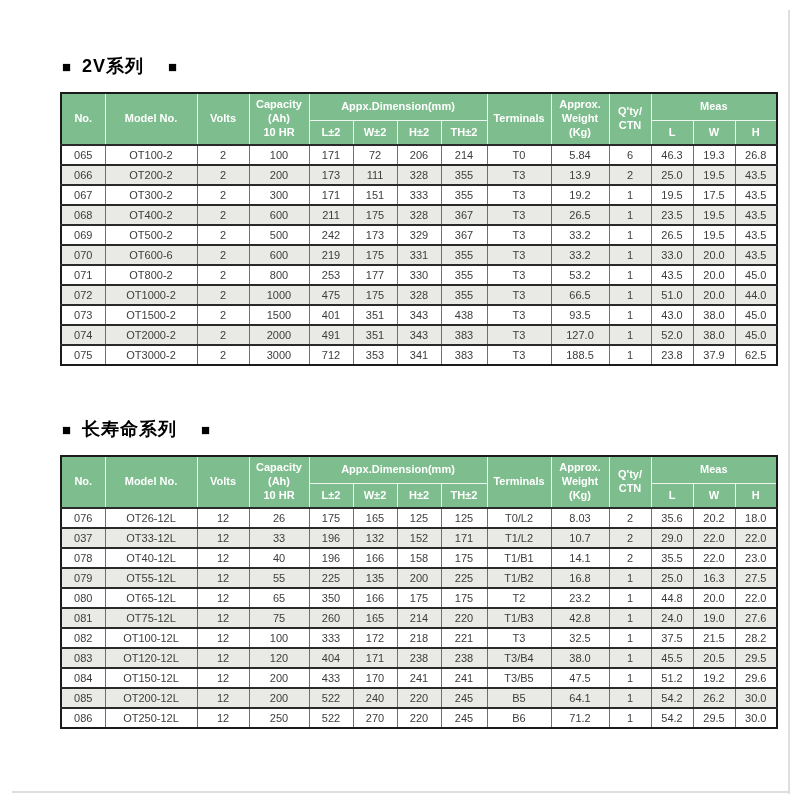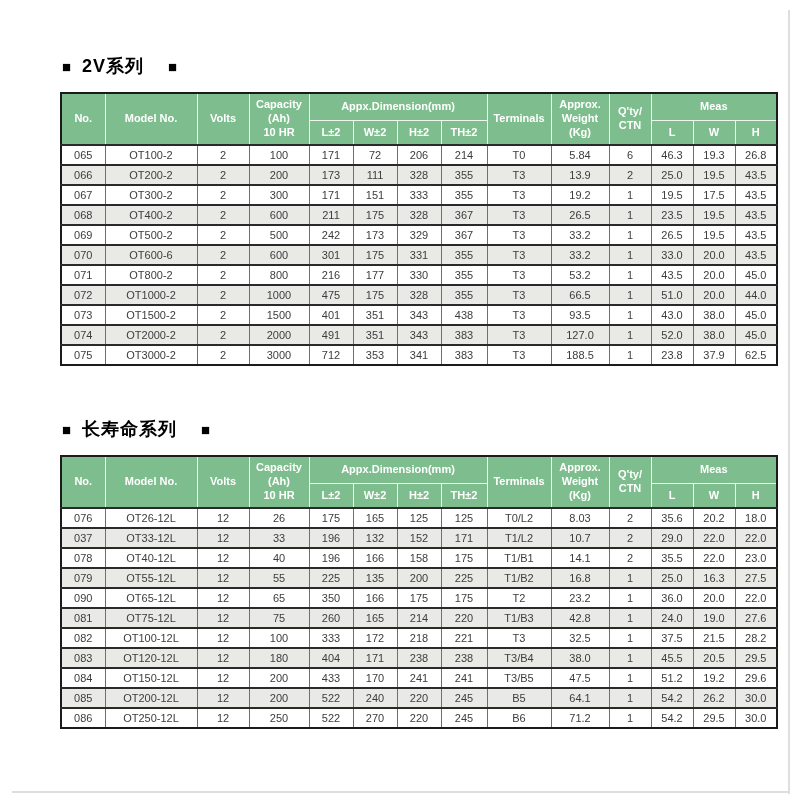--- a/index.html
+++ b/index.html
@@ -172,37 +172,37 @@
             <td>1</td>
             <td>26.5</td>
             <td>19.5</td>
             <td>43.5</td>
           </tr>
           <tr>
             <td>070</td>
             <td>OT600-6</td>
             <td>2</td>
             <td>600</td>
-            <td>301</td>
+            <td>219</td>
             <td>175</td>
             <td>331</td>
             <td>355</td>
             <td>T3</td>
             <td>33.2</td>
             <td>1</td>
             <td>33.0</td>
             <td>20.0</td>
             <td>43.5</td>
           </tr>
           <tr>
             <td>071</td>
             <td>OT800-2</td>
             <td>2</td>
             <td>800</td>
-            <td>216</td>
+            <td>253</td>
             <td>177</td>
             <td>330</td>
             <td>355</td>
             <td>T3</td>
             <td>53.2</td>
             <td>1</td>
             <td>43.5</td>
             <td>20.0</td>
             <td>45.0</td>
           </tr>
@@ -378,32 +378,32 @@
             <td>200</td>
             <td>225</td>
             <td>T1/B2</td>
             <td>16.8</td>
             <td>1</td>
             <td>25.0</td>
             <td>16.3</td>
             <td>27.5</td>
           </tr>
           <tr>
-            <td>090</td>
+            <td>080</td>
             <td>OT65-12L</td>
             <td>12</td>
             <td>65</td>
             <td>350</td>
             <td>166</td>
             <td>175</td>
             <td>175</td>
             <td>T2</td>
             <td>23.2</td>
             <td>1</td>
-            <td>36.0</td>
+            <td>44.8</td>
             <td>20.0</td>
             <td>22.0</td>
           </tr>
           <tr>
             <td>081</td>
             <td>OT75-12L</td>
             <td>12</td>
             <td>75</td>
             <td>260</td>
             <td>165</td>
@@ -429,21 +429,21 @@
             <td>32.5</td>
             <td>1</td>
             <td>37.5</td>
             <td>21.5</td>
             <td>28.2</td>
           </tr>
           <tr>
             <td>083</td>
             <td>OT120-12L</td>
             <td>12</td>
-            <td>180</td>
+            <td>120</td>
             <td>404</td>
             <td>171</td>
             <td>238</td>
             <td>238</td>
             <td>T3/B4</td>
             <td>38.0</td>
             <td>1</td>
             <td>45.5</td>
             <td>20.5</td>
             <td>29.5</td>

